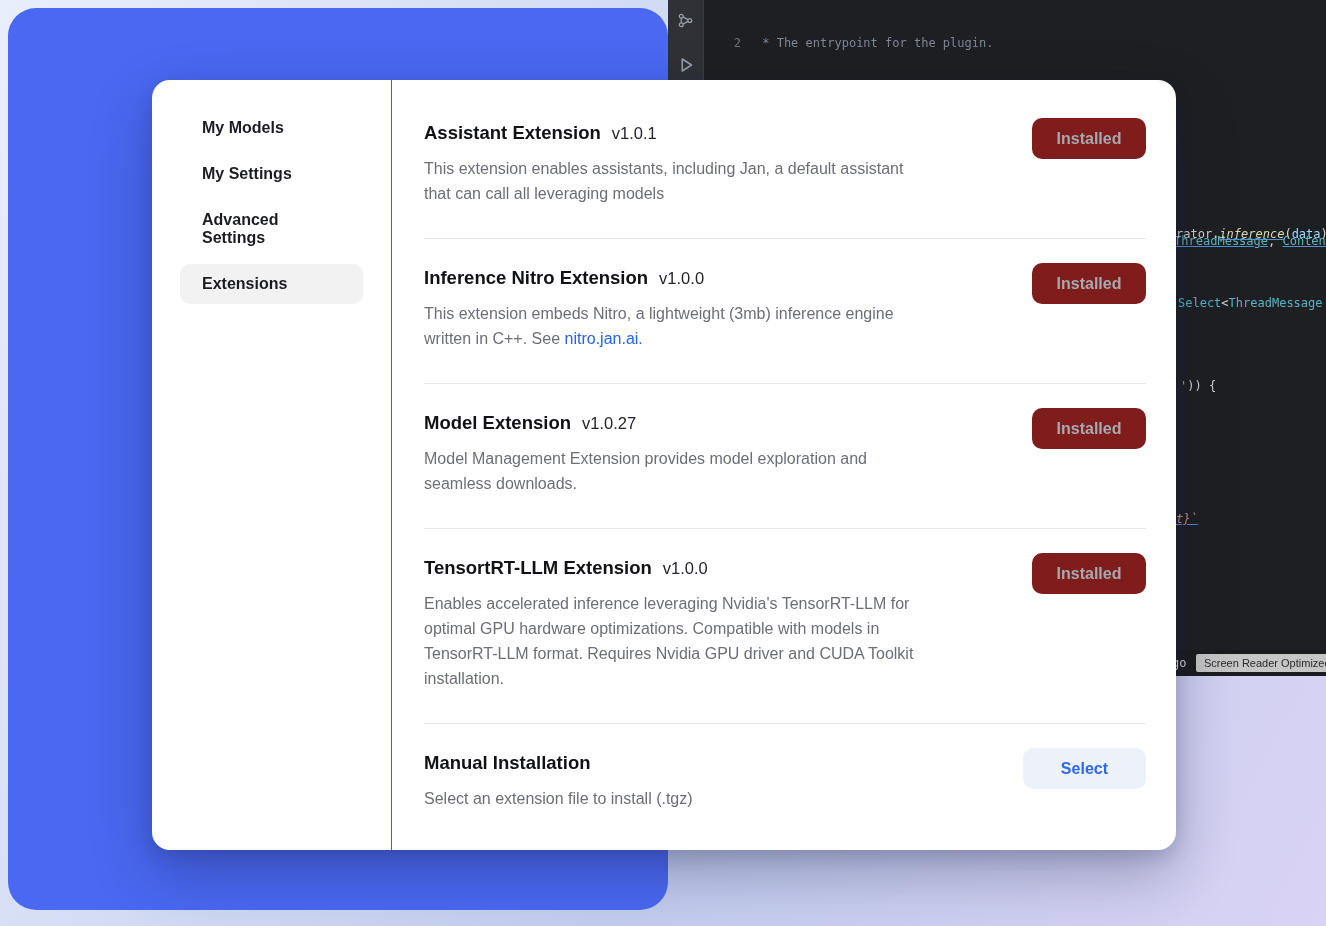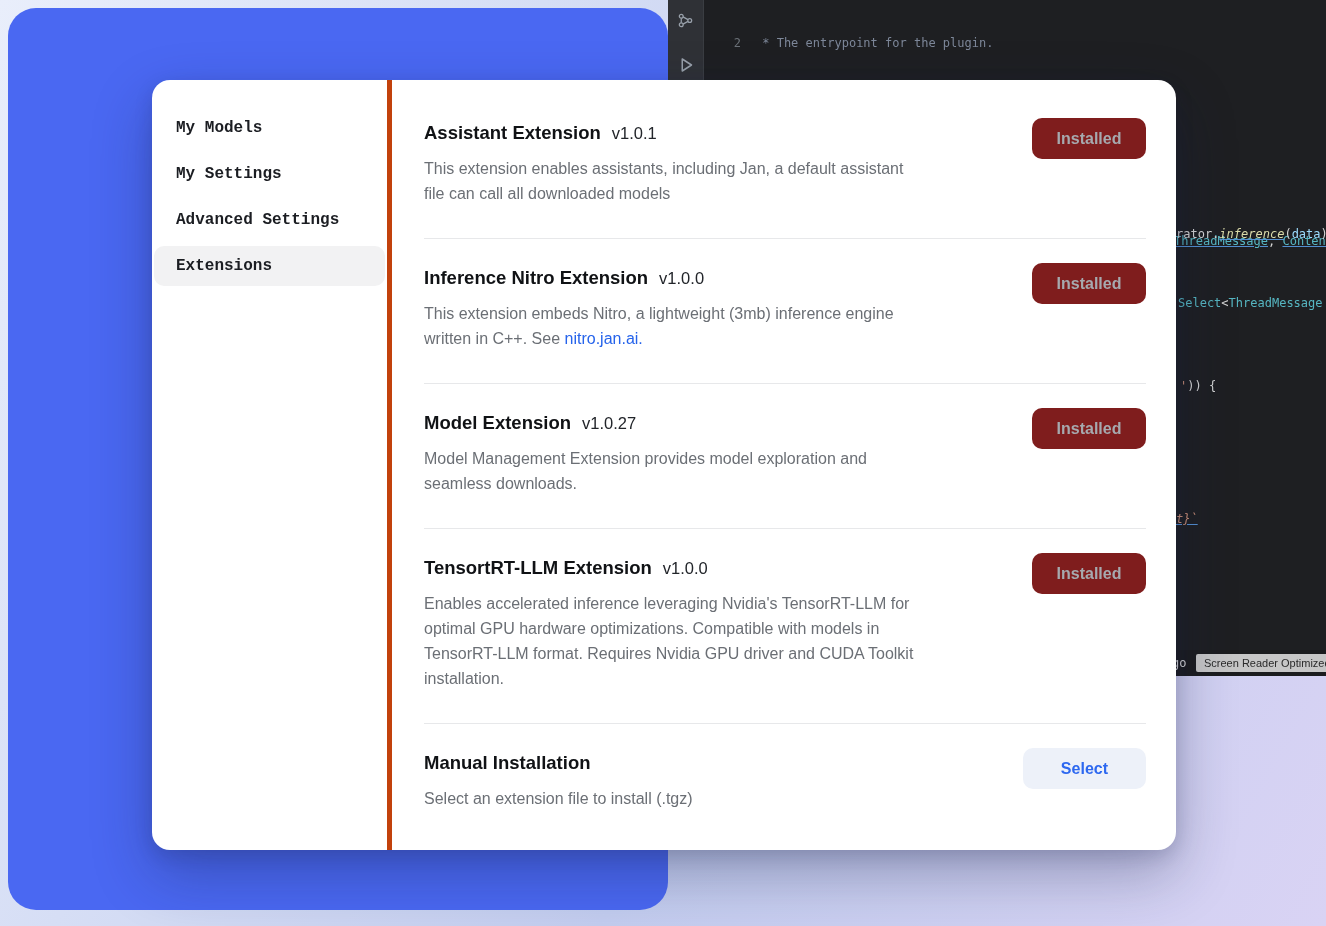--- a/index.html
+++ b/index.html
@@ -34,22 +34,22 @@
     padding:3px 8px;border-radius:2px;white-space:nowrap;}
 
   
   .blue{position:absolute;left:8px;top:8px;width:660px;height:902px;border-radius:28px;
     background:#4a68f2;z-index:2;}
 
   
   .card{position:absolute;left:152px;top:80px;width:1024px;height:770px;background:#ffffff;
     border-radius:18px;z-index:3;display:flex;overflow:hidden;
     box-shadow:0 24px 60px rgba(22,32,72,.32),0 6px 18px rgba(22,32,72,.16);}
-  .sidebar{width:240px;box-sizing:border-box;border-right:5px solid #c2410c;
-    padding:28px 2px;flex-shrink:0;font-family:Liberation Mono, monospace;}
+  .sidebar{width:240px;box-sizing:border-box;border-right:1px solid #c2410c;
+    padding:28px 28px;flex-shrink:0;}
   .side-item{font-size:16px;font-weight:700;color:#1b1d22;padding:11px 22px;border-radius:10px;
     margin-bottom:6px;cursor:pointer;}
   .side-item.active{background:#f2f2f3;}
   .main{flex:1;padding:14px 30px 0 32px;box-sizing:border-box;}
   .xrow{display:flex;justify-content:space-between;align-items:flex-start;gap:28px;
     padding:26px 0 32px;}
   .xinfo{max-width:590px;}
   .xtitle{margin:0;display:flex;align-items:baseline;gap:11px;line-height:26px;}
   .xname{font-size:18.5px;font-weight:700;color:#101215;}
   .xver{font-size:16.5px;font-weight:400;color:#22252a;}
@@ -112,21 +112,21 @@
     <main class="main">
 
       <section class="xrow">
         <div class="xinfo">
           <h3 class="xtitle">
             <span class="xname">Assistant Extension</span>
             <span class="xver">v1.0.1</span>
           </h3>
           <p class="xdesc">
             <span style="display:block">This extension enables assistants, including Jan, a default assistant</span>
-            <span style="display:block">file can call all downloaded models</span>
+            <span style="display:block">that can call all leveraging models</span>
           </p>
         </div>
         <button class="btn">Installed</button>
       </section>
       <div class="divider"></div>
 
       <section class="xrow">
         <div class="xinfo">
           <h3 class="xtitle">
             <span class="xname">Inference Nitro Extension</span>

